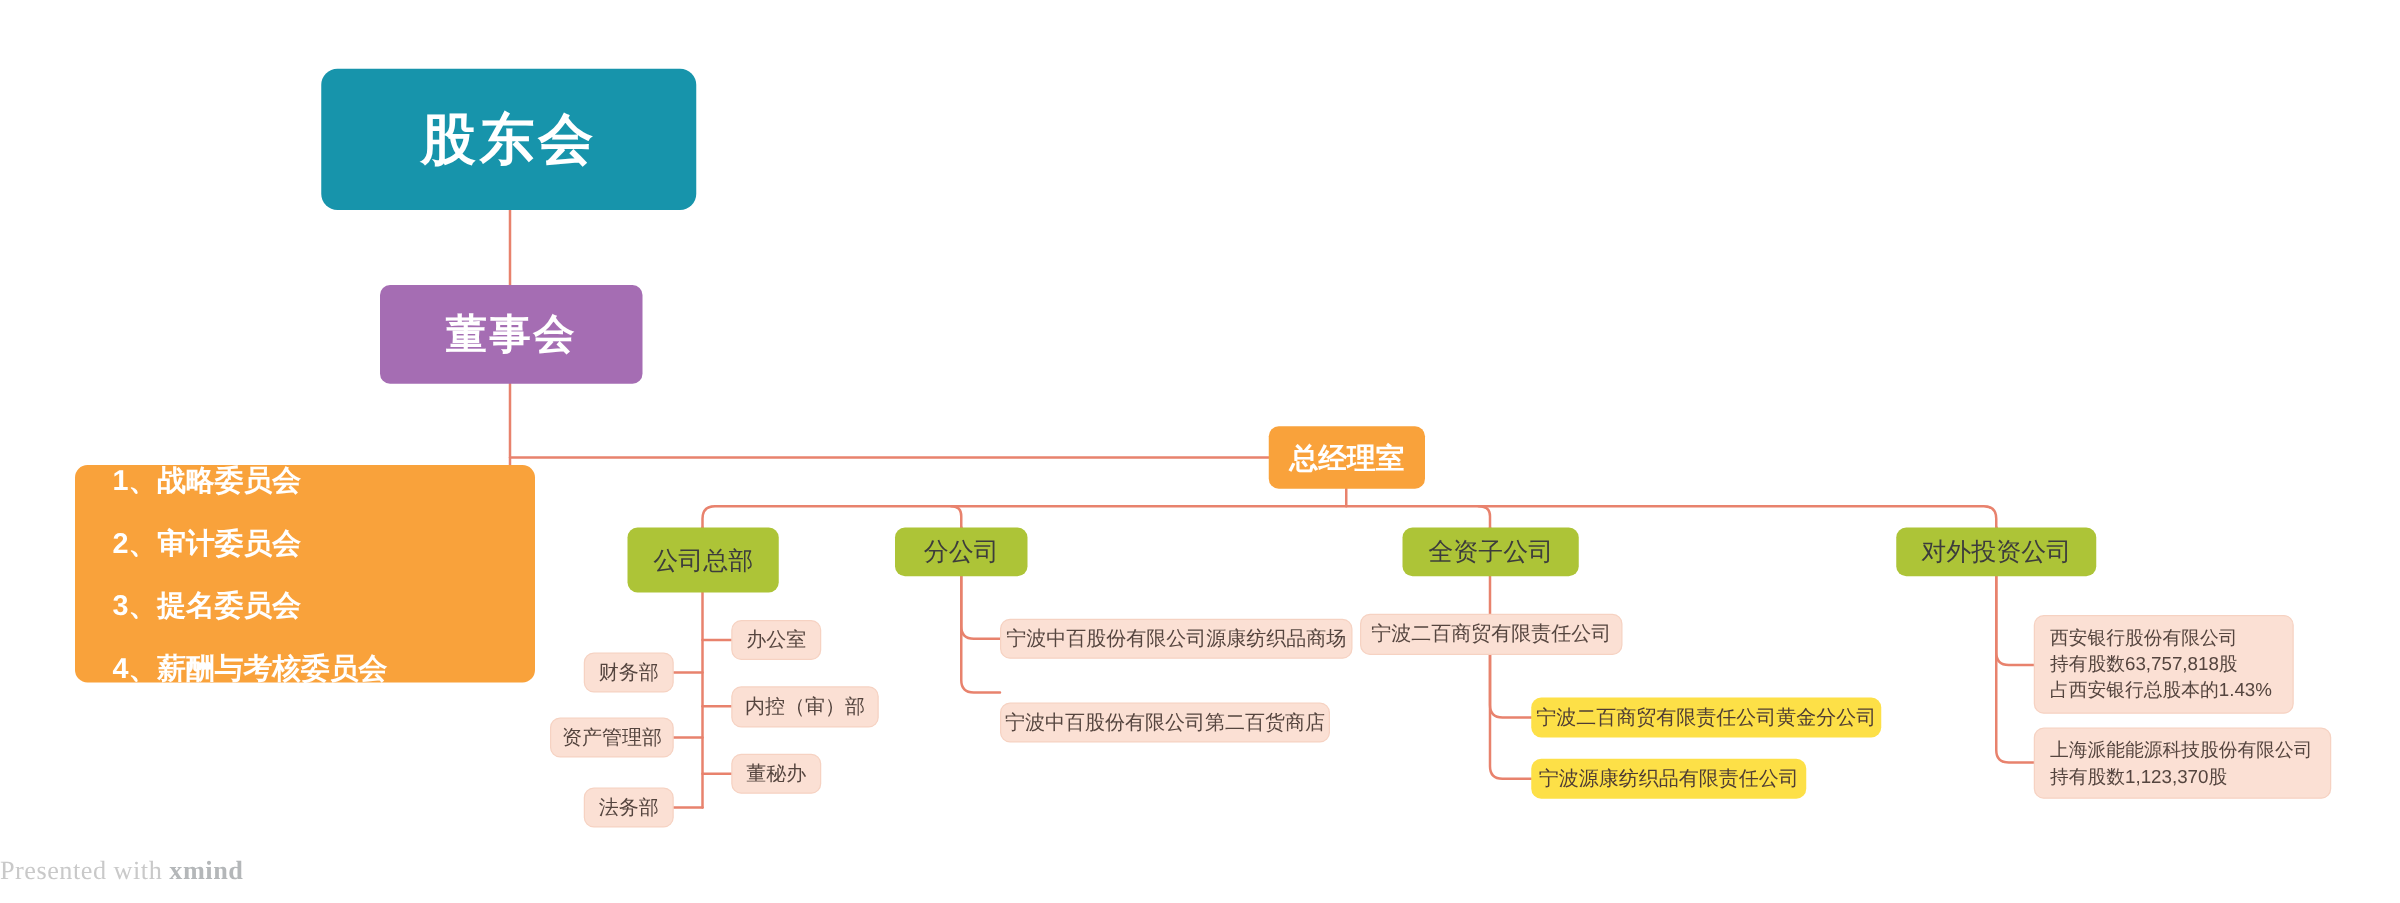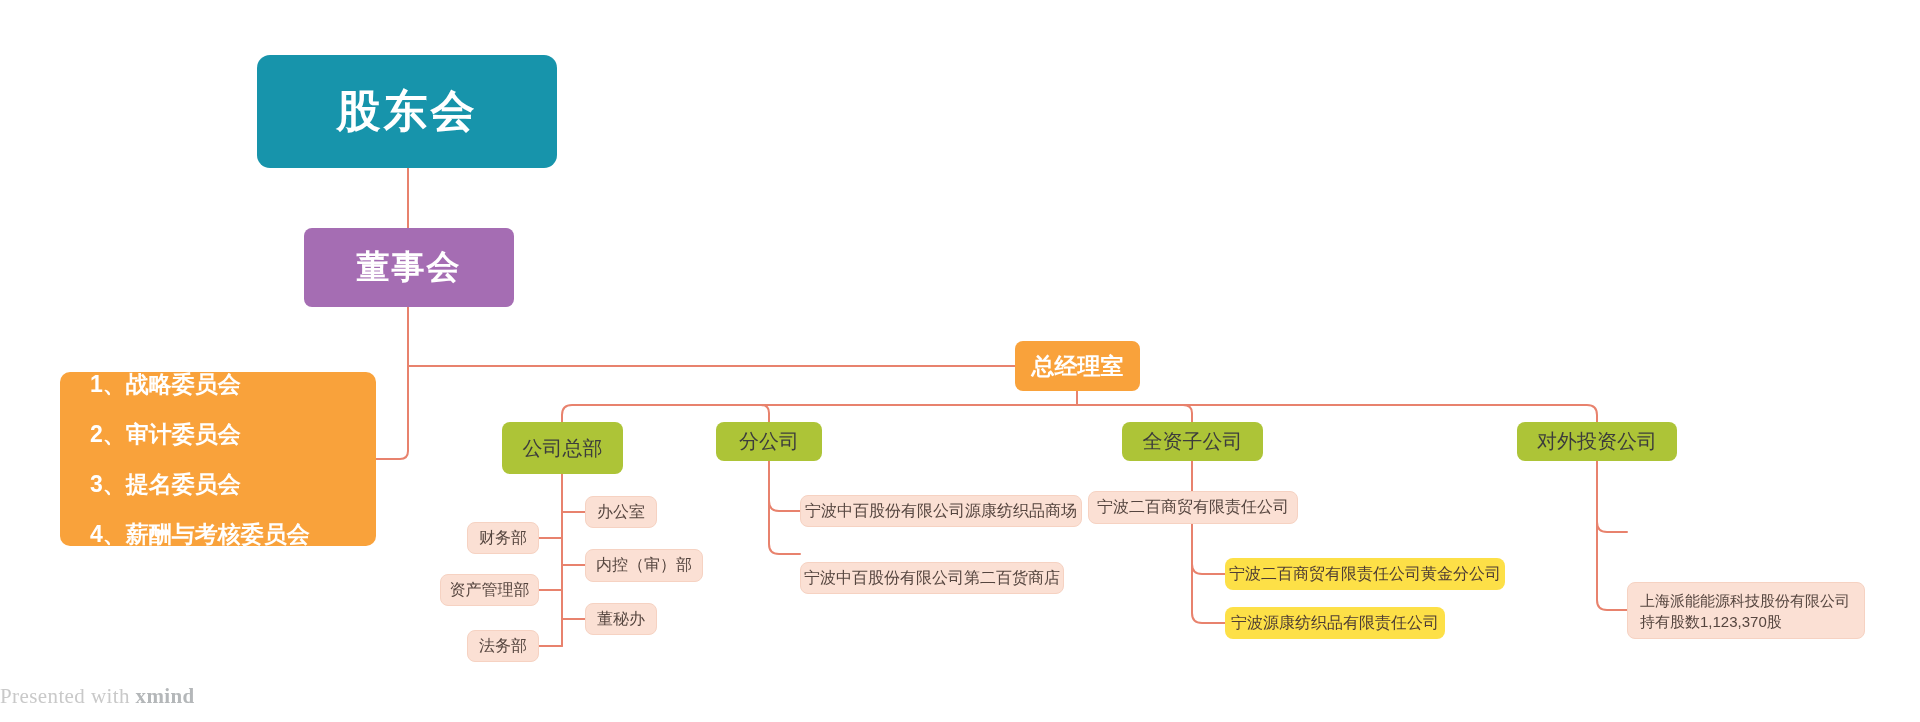--- a/index.html
+++ b/index.html
@@ -64,21 +64,21 @@
     <path d="M1192 524 L1192 564 Q1192 574 1202 574 L1225 574"></path>
     <path d="M1192 524 L1192 613 Q1192 623 1202 623 L1225 623"></path>
     <path d="M1597 422 L1597 522 Q1597 532 1607 532 L1627 532"></path>
     <path d="M1597 422 L1597 600 Q1597 610 1607 610 L1627 610"></path>
   </svg>
 
   <div class="node teal root" style="left:257px;top:55px;width:300px;height:113px;border-radius:13px;">股东会</div>
 
   <div class="node purple board" style="left:304px;top:228px;width:210px;height:79px;">董事会</div>
 
-  <div class="node orange committees" style="left:60px;top:372px;width:316px;height:174px;gap:12px;">
+  <div class="node orange committees" style="left:60px;top:372px;width:368px;height:174px;gap:12px;">
     <div>1、战略委员会</div>
     <div>2、审计委员会</div>
     <div>3、提名委员会</div>
     <div>4、薪酬与考核委员会</div>
   </div>
 
   <div class="node orange gm" style="left:1015px;top:341px;width:125px;height:50px;">总经理室</div>
 
   <div class="node green lvl2" style="left:502px;top:422px;width:121px;height:52px;">公司总部</div>
   <div class="node green lvl2" style="left:716px;top:422px;width:106px;height:39px;">分公司</div>
@@ -92,20 +92,25 @@
   <div class="node pink leaf" style="left:585px;top:603px;width:72px;height:32px;">董秘办</div>
   <div class="node pink leaf" style="left:467px;top:630px;width:72px;height:32px;">法务部</div>
 
   <div class="node pink leaf" style="left:800px;top:495px;width:282px;height:32px;">宁波中百股份有限公司源康纺织品商场</div>
   <div class="node pink leaf" style="left:800px;top:562px;width:264px;height:32px;">宁波中百股份有限公司第二百货商店</div>
 
   <div class="node pink leaf" style="left:1088px;top:491px;width:210px;height:33px;">宁波二百商贸有限责任公司</div>
   <div class="node salmon leaf" style="left:1225px;top:558px;width:280px;height:32px;border-radius:8px;">宁波二百商贸有限责任公司黄金分公司</div>
   <div class="node salmon leaf" style="left:1225px;top:607px;width:220px;height:32px;border-radius:8px;">宁波源康纺织品有限责任公司</div>
 
+  <div class="node pink multi" style="left:1627px;top:492px;width:208px;height:79px;">
+    <div>西安银行股份有限公司</div>
+    <div>持有股数63,757,818股</div>
+    <div>占西安银行总股本的1.43%</div>
+  </div>
   <div class="node pink multi" style="left:1627px;top:582px;width:238px;height:57px;">
     <div>上海派能能源科技股份有限公司</div>
     <div>持有股数1,123,370股</div>
   </div>
 
   <div class="footer">
     <span>Presented with </span><b>xmind</b>
   </div>
 
 </div>

